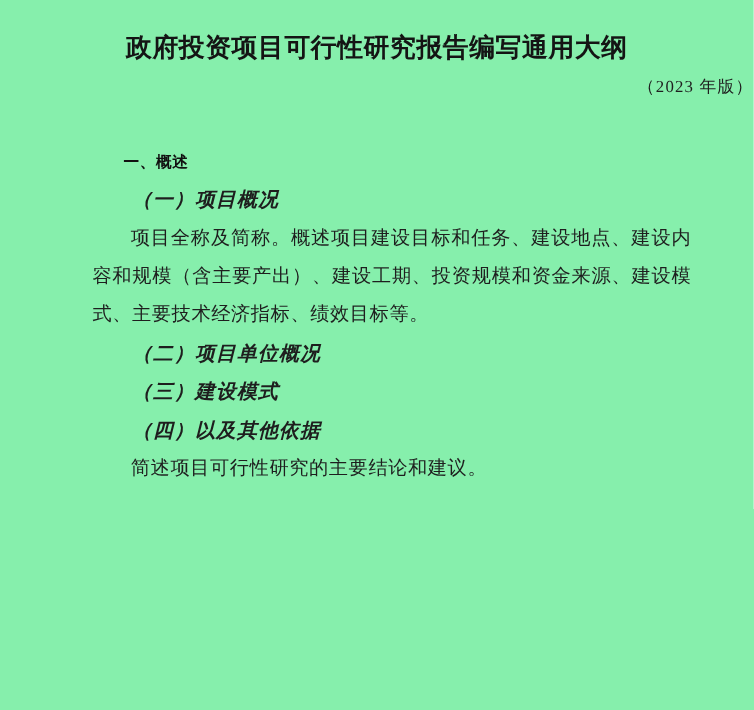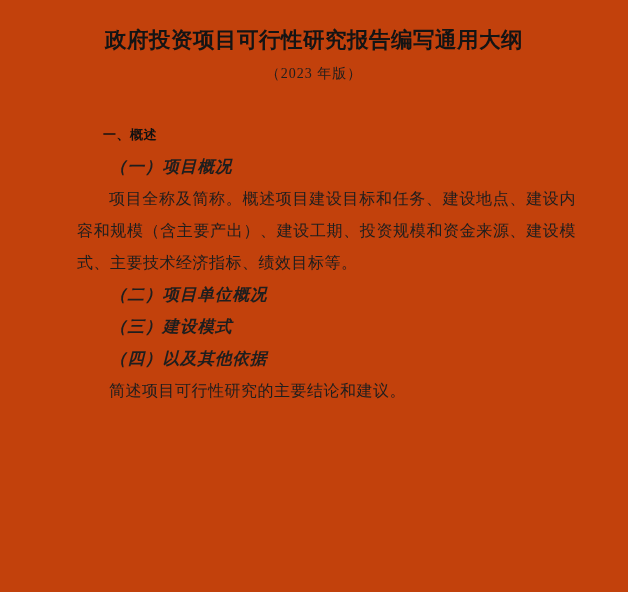--- a/index.html
+++ b/index.html
@@ -8,35 +8,35 @@
     width: 628px;
     height: 592px;
     overflow: hidden;
     font-family: "Liberation Serif", serif;
     color: #1e1e1e;
     position: relative;
   }
   .page {
     width: 628px;
     height: 592px;
-    background: #c2410c;
+    background: #86efac;
   }
   .doc-title {
     padding-top: 26px;
     text-align: center;
     font-family: "Liberation Serif", serif;
     font-weight: bold;
     font-size: 21.5px;
     line-height: 28px;
     letter-spacing: 0.5px;
     color: #141414;
   }
   .doc-subtitle {
     margin-top: 9px;
-    text-align: center;
+    text-align: right;
     font-family: "Liberation Serif", serif;
     font-size: 14px;
     line-height: 22px;
     letter-spacing: 1px;
     color: #1e1e1e;
   }
   .content {
     margin-top: 34px;
     margin-left: 77px;
     width: 499px;

